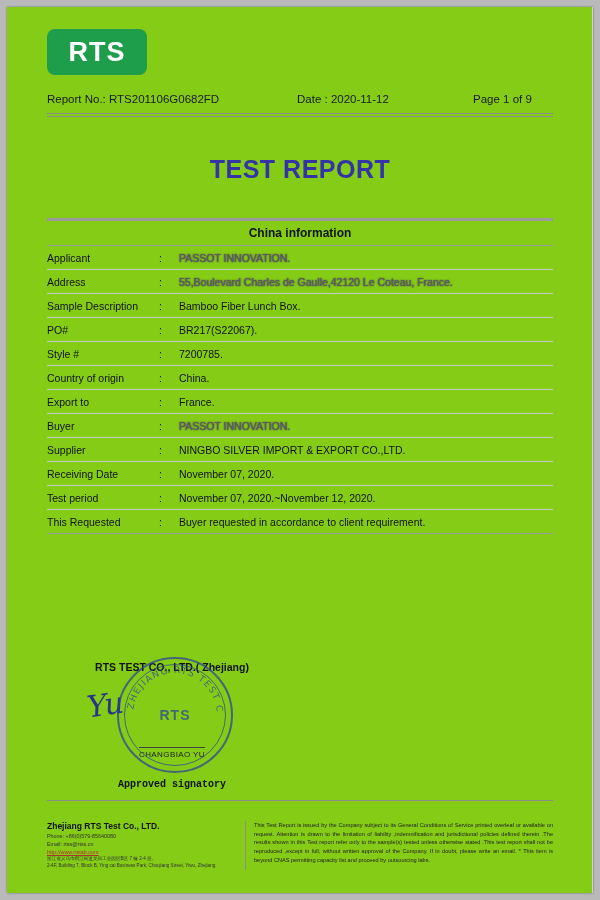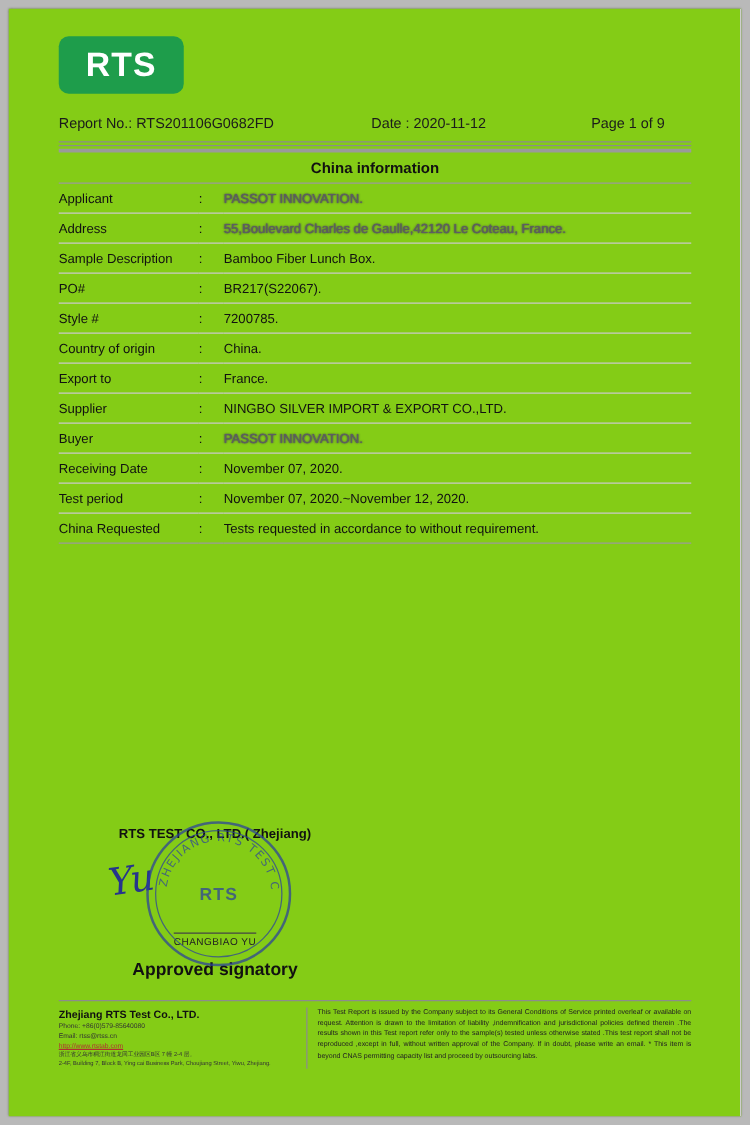--- a/index.html
+++ b/index.html
@@ -198,34 +198,35 @@
   .sig-name {
     font-size: 8px;
     color: #222;
     border-top: 1px solid #444;
     display: inline-block;
     padding-top: 2px;
     margin-top: 2px;
     letter-spacing: 0.4px;
   }
   .sig-role {
-    font-size: 14px;
-    font-weight: bold;
-    color: #111;
-    margin-top: 6px;
+    font-size: 10px;
+    font-weight: bold;
+    color: #111;
+    margin-top: 18px;
+    font-family: Liberation Mono, monospace;
   }
 
   
   .footer {
     position: absolute;
     left: 40px;
     top: 793px;
     width: 506px;
     border-top: 1px solid #8c8c8c;
-    padding-top: 5px;
+    padding-top: 20px;
     display: flex;
     justify-content: space-between;
   }
   .foot-left {
     width: 190px;
   }
   .foot-company {
     font-size: 8.5px;
     font-weight: bold;
     color: #111;
@@ -281,20 +282,21 @@
     </div>
 
     <div class="meta-row">
       <div class="meta-report">Report No.: RTS201106G0682FD</div>
       <div class="meta-date">Date : 2020-11-12</div>
       <div class="meta-page">Page 1 of 9</div>
     </div>
     <div class="rule"></div>
     <div class="rule"></div>
 
+    <div class="doc-title">TEST REPORT</div>
 
     <div class="tbl-top"></div>
     <div class="tbl-title">China information</div>
 
     <table class="info">
       <tbody>
         <tr>
           <td class="k">Applicant</td>
           <td class="c">:</td>
           <td class="v blur">PASSOT INNOVATION.</td>
@@ -323,43 +325,43 @@
           <td class="k">Country of origin</td>
           <td class="c">:</td>
           <td class="v">China.</td>
         </tr>
         <tr>
           <td class="k">Export to</td>
           <td class="c">:</td>
           <td class="v">France.</td>
         </tr>
         <tr>
+          <td class="k">Buyer</td>
+          <td class="c">:</td>
+          <td class="v blur">PASSOT INNOVATION.</td>
+        </tr>
+        <tr>
           <td class="k">Supplier</td>
           <td class="c">:</td>
           <td class="v">NINGBO SILVER IMPORT &amp;   EXPORT CO.,LTD.</td>
         </tr>
         <tr>
-          <td class="k">Buyer</td>
-          <td class="c">:</td>
-          <td class="v blur">PASSOT INNOVATION.</td>
-        </tr>
-        <tr>
           <td class="k">Receiving Date</td>
           <td class="c">:</td>
           <td class="v">November 07, 2020.</td>
         </tr>
         <tr>
           <td class="k">Test period</td>
           <td class="c">:</td>
           <td class="v">November 07, 2020.~November 12, 2020.</td>
         </tr>
         <tr>
-          <td class="k">China Requested</td>
-          <td class="c">:</td>
-          <td class="v">Tests requested in accordance to without requirement.</td>
+          <td class="k">This Requested</td>
+          <td class="c">:</td>
+          <td class="v">Buyer requested in accordance to client requirement.</td>
         </tr>
       </tbody>
     </table>
   </div>
 
   <div class="sig-block">
     <div class="sig-line2">RTS TEST CO., LTD.( Zhejiang)</div>
 
     <div class="sig-area">
       <div class="handwriting">Yu</div>

